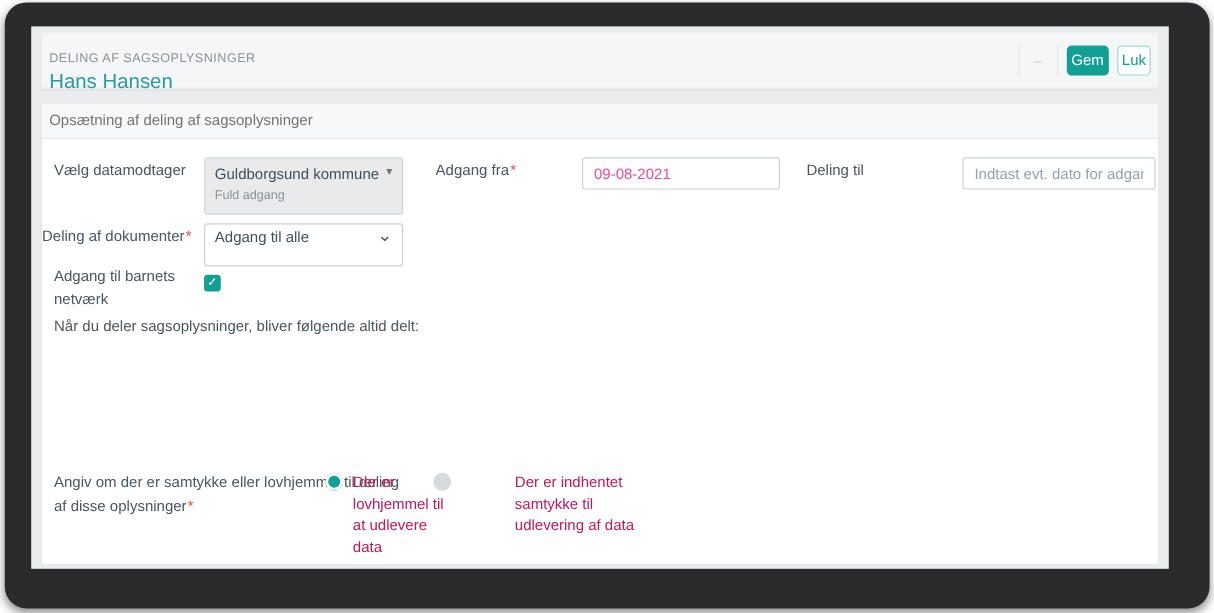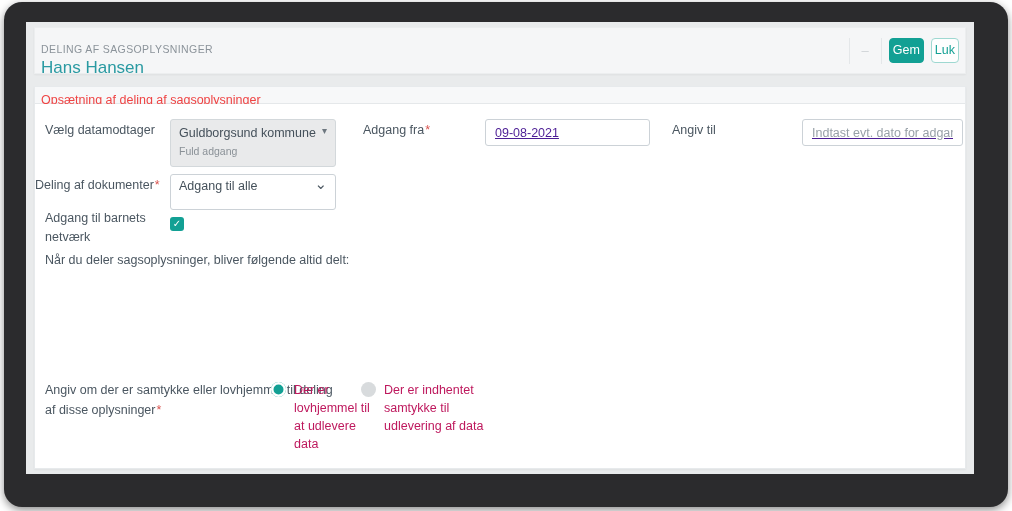--- a/index.html
+++ b/index.html
@@ -18,36 +18,36 @@
   .header-actions{display:flex;align-items:center;}
   .vdiv{width:1px;height:26px;background:#e4e7e9;}
   .dash{color:#cfd4d7;font-size:13px;padding:0 12px;line-height:26px;}
   .btn{font-size:12.5px;border-radius:4px;padding:5px 3px;margin-left:7px;cursor:pointer;line-height:1.1;}
   .btn.primary{background:#12a094;border:1px solid #12a094;color:#fff;}
   .btn.ghost{background:#fdfefe;border:1px solid #9ed8d1;color:#12a094;}
 
   
   .section-card{position:absolute;left:8px;top:64px;right:8px;bottom:5px;background:#fff;
                 border:1px solid #e7eaec;box-shadow:0 1px 2px rgba(0,0,0,.05);}
-  .section-header{height:17px;line-height:27px;background:#f7f8f9;border-bottom:1px solid #e5e8ea;
-                  padding-left:6px;font-size:12.5px;color:#ef4444;}
+  .section-header{height:29px;line-height:27px;background:#f7f8f9;border-bottom:1px solid #e5e8ea;
+                  padding-left:6px;font-size:12.5px;color:#737373;}
   .section-body{position:relative;height:calc(100% - 27px);background:#fff;}
 
   .lbl{position:absolute;font-size:12.5px;color:#4a5660;line-height:19px;}
   .req{color:#d9534f;margin-left:1px;}
 
   
   .combo{position:absolute;left:135px;top:15px;width:166px;height:48px;background:#e9eaeb;
          border:1px solid #d3d8db;border-radius:3px;padding:6px 8px 0 8px;cursor:pointer;}
   .combo-value{font-size:12.5px;color:#44505a;}
   .combo-caret{position:absolute;right:8px;top:5px;font-size:10px;color:#6d777f;}
   .combo-sub{font-size:10.5px;color:#8a9197;margin-top:5px;}
 
   .tinput{position:absolute;height:27px;background:#fff;border:1px solid #ccd2d7;border-radius:3px;
-          font-size:12.5px;color:#4c1d95;padding:0 9px;outline:none;text-decoration:underline;}
+          font-size:12.5px;color:#ec4899;padding:0 9px;outline:none;}
   .tinput::placeholder{color:#98a1a8;}
   .input-from{left:450px;top:15px;width:165px;}
   .input-to{left:767px;top:15px;width:161px;}
 
   
   .select{position:absolute;left:135px;top:70px;width:166px;height:36px;background:#fff;
           border:1px solid #ccd2d7;border-radius:3px;padding:4px 8px;font-size:12.5px;color:#44505a;cursor:pointer;}
   .select-chevron{position:absolute;right:8px;top:0px;font-size:15px;color:#4a5660;}
 
   
@@ -60,21 +60,21 @@
   .info li{max-width:256px;}
 
   
   .consent-label{left:10px;top:276px;width:292px;line-height:20px;}
   .radio-opt{position:absolute;top:277px;display:flex;align-items:flex-start;cursor:pointer;}
   .radio-opt .circle{width:15px;height:15px;border-radius:50%;flex:0 0 15px;margin-top:1px;}
   .radio-opt.selected .circle{background:#12a094;box-shadow:inset 0 0 0 2.5px #fff;}
   .radio-opt.unselected .circle{background:#d8dbdd;}
   .radio-opt .rlabel{font-size:12.5px;color:#be185d;line-height:18px;margin-left:8px;}
   .opt-0{left:236px;} .opt-0 .rlabel{width:88px;}
-  .opt-1{left:326px;} .opt-1 .rlabel{width:110px;}
+  .opt-1{left:326px;gap:45px;} .opt-1 .rlabel{width:110px;}
 </style>
 </head>
 <body>
 
 <div class="stage">
   <div class="frame">
     <div class="page">
 
       <div class="header-card">
         <div>
@@ -102,21 +102,21 @@
             <span class="combo-caret">▾</span>
             <div class="combo-sub">Fuld adgang</div>
           </div>
 
           <div class="lbl" style="left:328px;top:17px;">
             <span>Adgang fra</span><span class="req">*</span>
           </div>
           <input class="tinput input-from" value="09-08-2021" style="">
 
           <div class="lbl" style="left:637px;top:17px;">
-            <span>Angiv til</span>
+            <span>Deling til</span>
           </div>
           <input class="tinput input-to" placeholder="Indtast evt. dato for adgang til" style="">
 
           <div class="lbl" style="left:0;top:72px;">
             <span>Deling af dokumenter</span><span class="req">*</span>
           </div>
           <div class="select">
             <span>Adgang til alle</span>
             <span class="select-chevron">⌄</span>
           </div>

